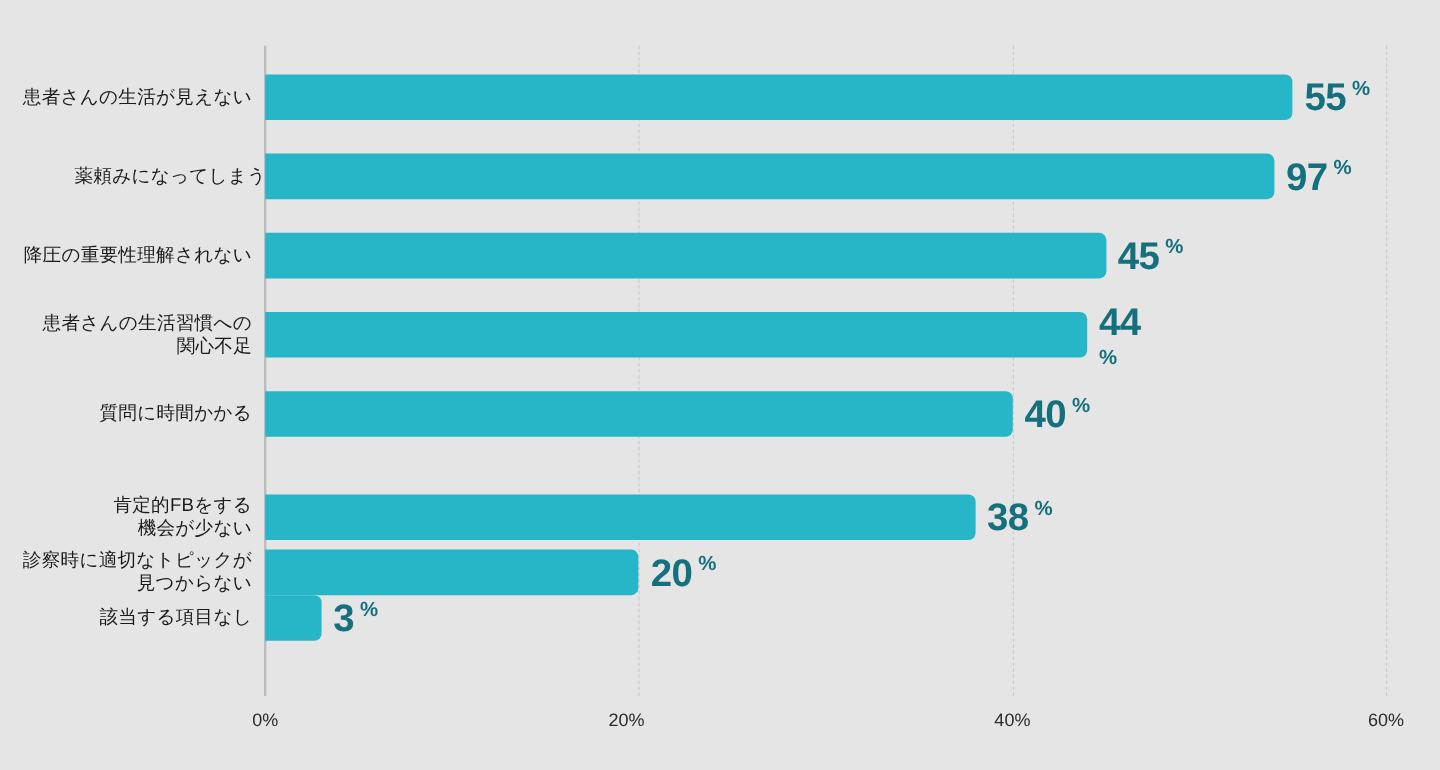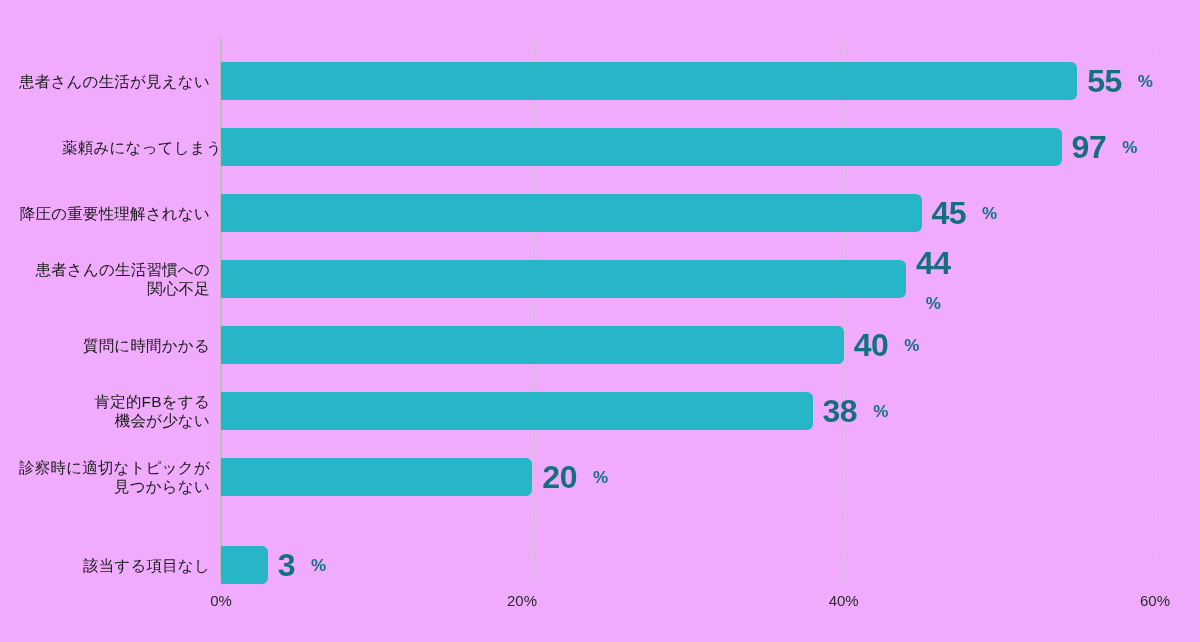--- a/index.html
+++ b/index.html
@@ -10,21 +10,21 @@
   }
   body {
     font-family: "Liberation Sans", "DejaVu Sans", sans-serif;
     -webkit-font-smoothing: antialiased;
   }
 
   #chart-root {
     position: relative;
     width: 1200px;
     height: 642px;
-    background: #f0abfc;
+    background: #e5e5e5;
     overflow: hidden;
   }
 
   
   .plot-area {
     position: absolute;
     left: 221px;
     top: 38px;
     width: 934px;   
     height: 542px;
@@ -86,22 +86,22 @@
     border-radius: 0 6px 6px 0;
   }
 
   .value-group {
     position: absolute;
     top: 50%;
     transform: translateY(-50%);
     white-space: nowrap;
     color: #15707e;
     display: flex;
-    align-items: center;
-    gap: 16px;
+    align-items: flex-start;
+    gap: 5px;
   }
   .value-num {
     font-size: 32px;
     font-weight: 700;
     letter-spacing: -0.5px;
     line-height: 1;
   }
   .value-pct {
     font-size: 17px;
     font-weight: 700;
@@ -173,39 +173,39 @@
         </div>
       </div>
       <div class="row" style="top: 326px;">
         <div class="cat-label">質問に時間かかる</div>
         <div class="bar" style="width: 622.667px; background: rgb(39, 182, 200);"></div>
         <div class="value-group" style="left: 853.667px; color: rgb(21, 112, 126);">
           <span class="value-num">40</span>
           <span class="value-pct">%</span>
         </div>
       </div>
-      <div class="row" style="top: 392px;">
+      <div class="row" style="top: 412px;">
         <div class="cat-label">肯定的FBをする
 機会が少ない</div>
         <div class="bar" style="width: 591.533px; background: rgb(39, 182, 200);"></div>
         <div class="value-group" style="left: 822.533px; color: rgb(21, 112, 126);">
           <span class="value-num">38</span>
           <span class="value-pct">%</span>
         </div>
       </div>
       <div class="row" style="top: 458px;">
         <div class="cat-label">診察時に適切なトピックが
 見つからない</div>
         <div class="bar" style="width: 311.333px; background: rgb(39, 182, 200);"></div>
         <div class="value-group" style="left: 542.333px; color: rgb(21, 112, 126);">
           <span class="value-num">20</span>
           <span class="value-pct">%</span>
         </div>
       </div>
-      <div class="row" style="top: 546px;">
+      <div class="row" style="top: 496px;">
         <div class="cat-label">該当する項目なし</div>
         <div class="bar" style="width: 46.7px; background: rgb(39, 182, 200);"></div>
         <div class="value-group" style="left: 277.7px; color: rgb(21, 112, 126);">
           <span class="value-num">3</span>
           <span class="value-pct">%</span>
         </div>
       </div>
     </div>
 
   <div class="xticks" id="xticks">

